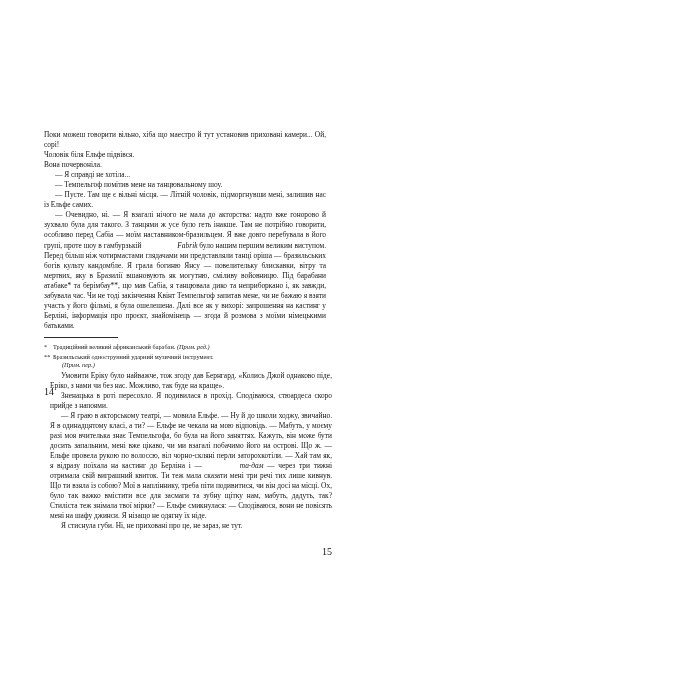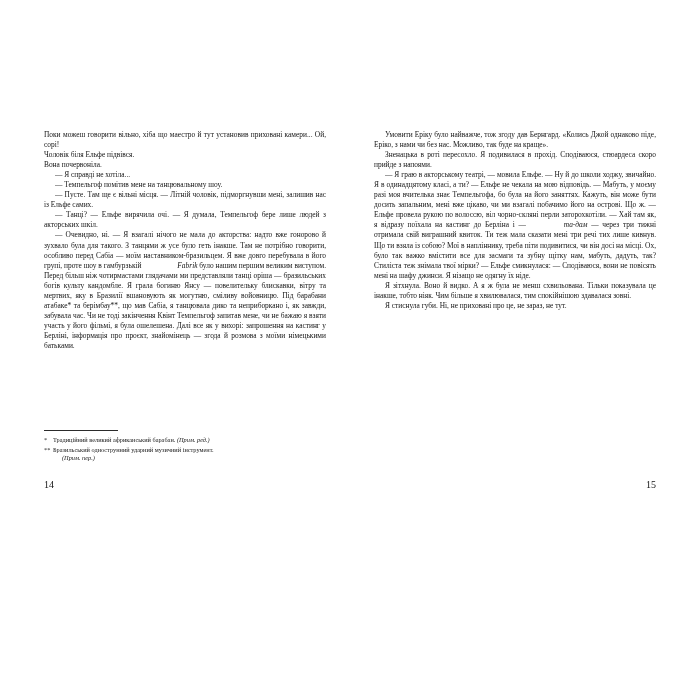--- a/index.html
+++ b/index.html
@@ -20,21 +20,21 @@
     height: 700px;
     background: #ffffff;
   }
   .spread {
     position: absolute;
     left: 0;
     top: 0;
     width: 700px;
     height: 504px;
     display: flex;
-    flex-direction: row;
+    flex-direction: column;
     justify-content: space-between;
     padding: 130px 44px 40px 44px;
     box-sizing: border-box;
   }
   .leaf {
     width: 282px;
     position: relative;
     display: flex;
     flex-direction: column;
   }
@@ -110,21 +110,20 @@
   <div class="spread">
 
     <div class="leaf leaf-left">
       <div class="body-text">
         <p class="noindent">Поки можеш говорити вільно, хіба що маестро й тут установив приховані камери... Ой, сорі!</p>
         <p class="noindent">Чоловік біля Ельфе підвівся.</p>
         <p class="noindent">Вона почервоніла.</p>
         <p>— Я справді не хотіла...</p>
         <p>— Темпельгоф помітив мене на танцювальному шоу.</p>
         <p>— Пусте. Там ще є вільні місця. — Літній чоловік, підморгнувши мені, залишив нас із Ельфе самих.</p>
-        <p>— Танці? — Ельфе вирячила очі. — Я думала, Темпельгоф бере лише людей з акторських шкіл.</p>
         <p>— Очевидно, ні. — Я взагалі нічого не мала до акторства: надто вже гонорово й зухвало була для такого. З танцями ж усе було геть інакше. Там не потрібно говорити, особливо перед Сабіа — моїм наставником-бразильцем. Я вже довго перебувала в його групі, проте шоу в гамбурзькій <i>Fabrik</i> було нашим першим великим виступом. Перед більш ніж чотирмастами глядачами ми представляли танці оріша — бразильських богів культу кандомбле. Я грала богиню Янсу — повелительку блискавки, вітру та мертвих, яку в Бразилії вшановують як могутню, сміливу войовницю. Під барабани атабаке* та берімбау**, що мав Сабіа, я танцювала дико та неприборкано і, як завжди, забувала час. Чи не тоді закінчення Квінт Темпельгоф запитав мене, чи не бажаю я взяти участь у його фільмі, я була ошелешена. Далі все як у вихорі: запрошення на кастинг у Берліні, інформація про проєкт, знайомінець — згода й розмова з моїми німецькими батьками.</p>
       </div>
       <div class="footnotes">
         <div class="footnote-rule"></div>
         <p>
           <span class="fmark">*</span>
           <span>Традиційний великий африканський барабан. <i>(Прим. ред.)</i></span>
         </p>
         <p>
           <span class="fmark">**</span>
@@ -133,20 +132,19 @@
         </p>
       </div>
       <div class="folio folio-left">14</div>
     </div>
 
     <div class="leaf leaf-right">
       <div class="body-text">
         <p>Умовити Еріку було найважче, тож згоду дав Бернгард. «Колись Джой однаково піде, Еріко, з нами чи без нас. Можливо, так буде на краще».</p>
         <p>Зненацька в роті пересохло. Я подивилася в прохід. Сподіваюся, стюардеса скоро прийде з напоями.</p>
         <p>— Я граю в акторському театрі, — мовила Ельфе. — Ну й до школи ходжу, звичайно. Я в одинадцятому класі, а ти? — Ельфе не чекала на мою відповідь. — Мабуть, у моєму разі моя вчителька знає Темпельгофа, бо була на його заняттях. Кажуть, він може бути досить запальним, мені вже цікаво, чи ми взагалі побачимо його на острові. Що ж. — Ельфе провела рукою по волоссю, віл чорно-скляні перли заторохкотіли. — Хай там як, я відразу поїхала на кастинг до Берліна і — <i>та-дам</i> — через три тижні отримала свій виграшний квиток. Ти теж мала сказати мені три речі тих лише кивнув. Що ти взяла із собою? Мої в напліннику, треба піти подивитися, чи він досі на місці. Ох, було так важко вмістити все для засмаги та зубну щітку нам, мабуть, дадуть, так? Стиліста теж знімала твої мірки? — Ельфе смикнулася: — Сподіваюся, вони не повісять мені на шафу джинси. Я нізащо не одягну їх ніде.</p>
-        <p>Я зітхнула. Воно й видко. А я ж була не менш схвильована. Тільки показувала це інакше, тобто ніяк. Чим більше я хвилювалася, тим спокійнішою здавалася зовні.</p>
         <p>Я стиснула губи. Ні, не приховані про це, не зараз, не тут.</p>
       </div>
       <div class="folio folio-right">15</div>
     </div>
 
   </div>
 </div>
 
 </body></html>

